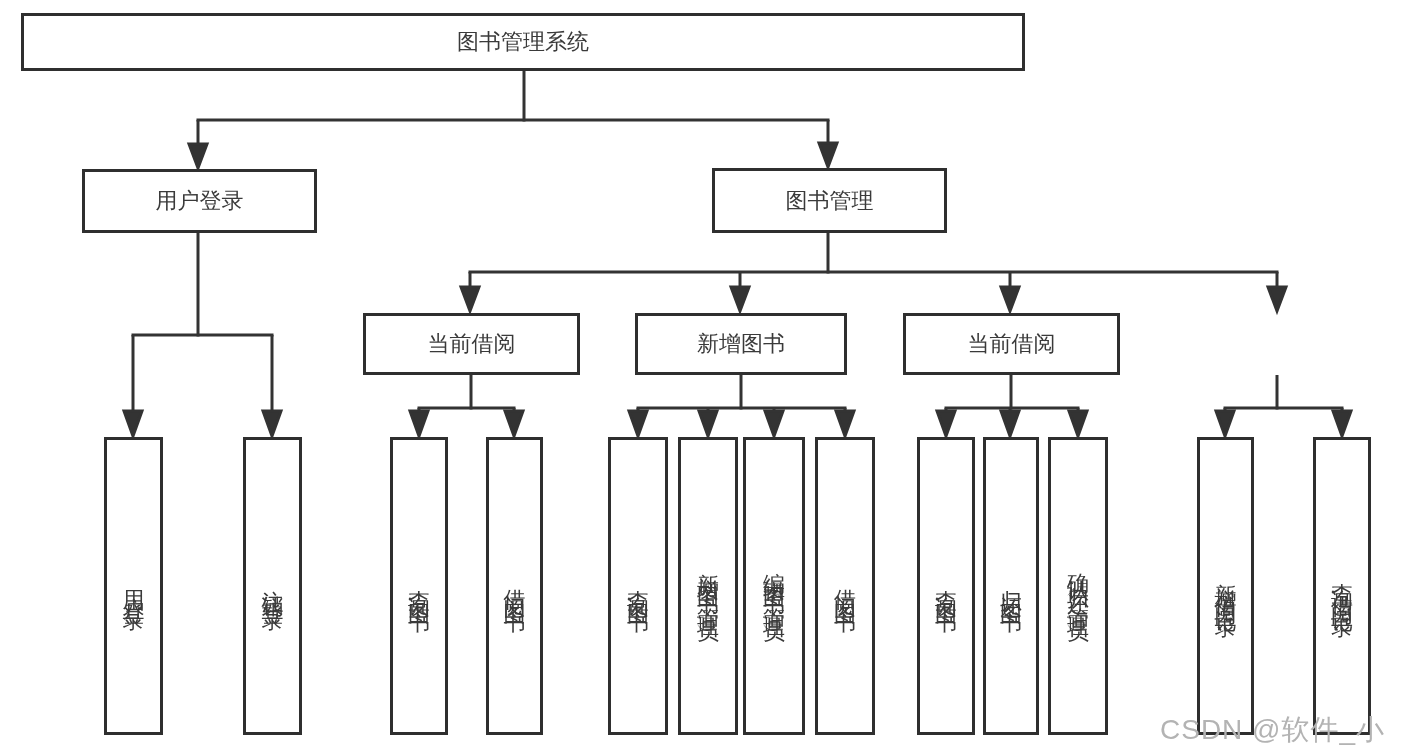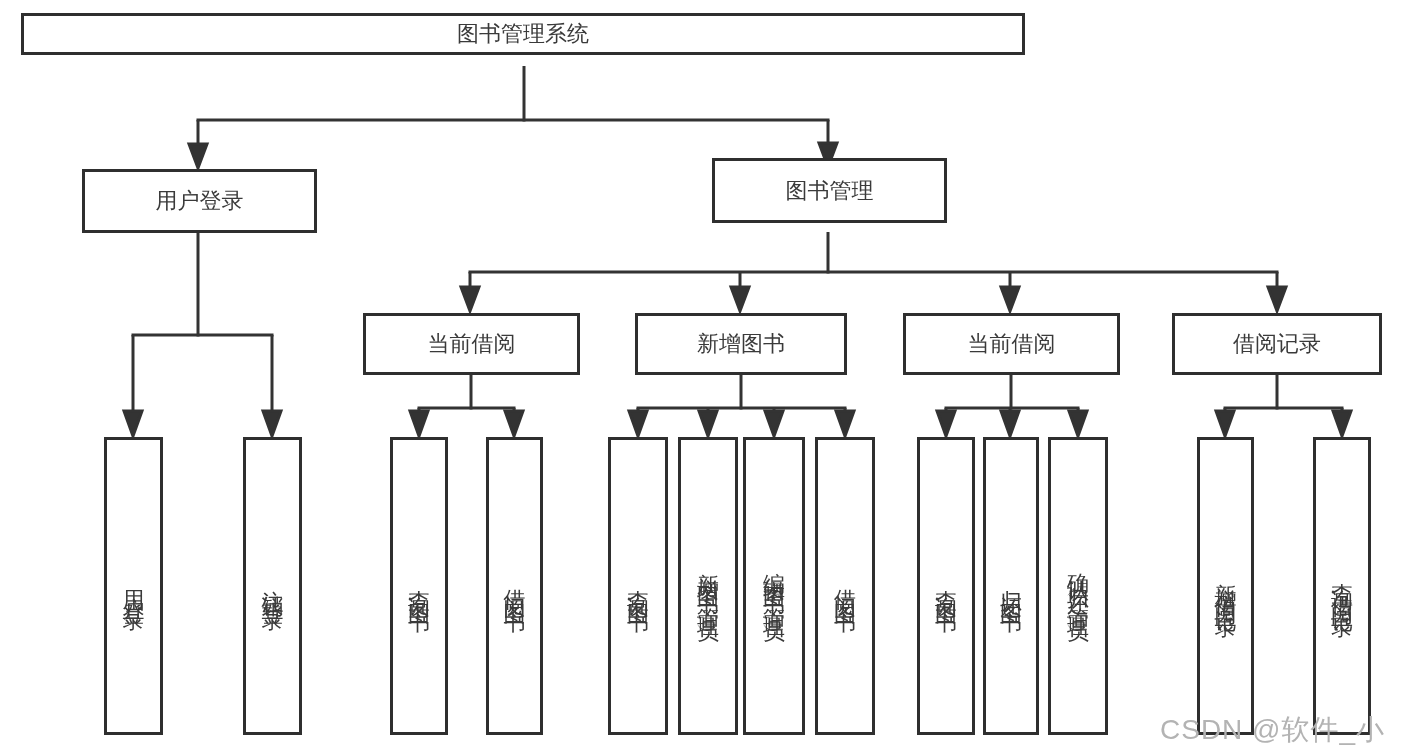--- a/index.html
+++ b/index.html
@@ -98,29 +98,28 @@
         <line x1="1277" y1="375" x2="1277" y2="409.5"></line>
         <line x1="1223.5" y1="408" x2="1343.5" y2="408"></line>
         <line x1="1225" y1="408" x2="1225" y2="413"></line>
         <polygon points="1216,411 1234,411 1225,436"></polygon>
         <line x1="1342" y1="408" x2="1342" y2="413"></line>
         <polygon points="1333,411 1351,411 1342,436"></polygon>
       </g>
     </g>
   </svg>
 
-  <div class="box" style="left:21px;top:13px;width:1004px;height:42px">图书管理系统</div>
+  <div class="box" style="left:21px;top:13px;width:1004px;height:58px">图书管理系统</div>
 
   <div class="box" style="left:82px;top:169px;width:235px;height:64px">用户登录</div>
-  <div class="box" style="left:712px;top:158px;width:235px;height:65px">图书管理</div>
+  <div class="box" style="left:712px;top:168px;width:235px;height:65px">图书管理</div>
 
   <div class="box" style="left:363px;top:313px;width:217px;height:62px">当前借阅</div>
   <div class="box" style="left:635px;top:313px;width:212px;height:62px">新增图书</div>
   <div class="box" style="left:903px;top:313px;width:217px;height:62px">当前借阅</div>
-  <div class="box" style="left:1172px;top:313px;width:210px;height:62px">借阅记录</div>
 
   <div class="box v" style="left:104px;top:437px;width:59px;height:298px">用户登录</div>
   <div class="box v" style="left:243px;top:437px;width:59px;height:298px">注销登录</div>
 
   <div class="box v" style="left:390px;top:437px;width:58px;height:298px">查询图书</div>
   <div class="box v" style="left:486px;top:437px;width:57px;height:298px">借阅图书</div>
 
   <div class="box v" style="left:608px;top:437px;width:60px;height:298px">查询图书</div>
   <div class="box v" style="left:678px;top:437px;width:60px;height:298px">新增图书（管理员）</div>
   <div class="box v" style="left:743px;top:437px;width:62px;height:298px">编辑图书（管理员）</div>

